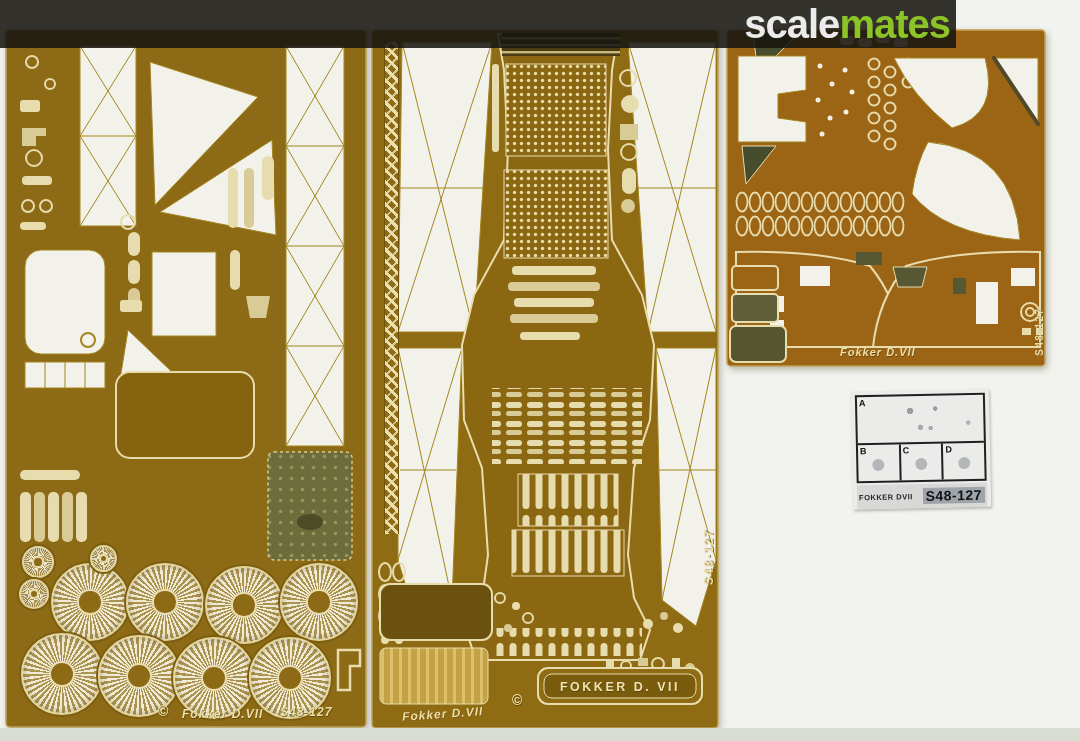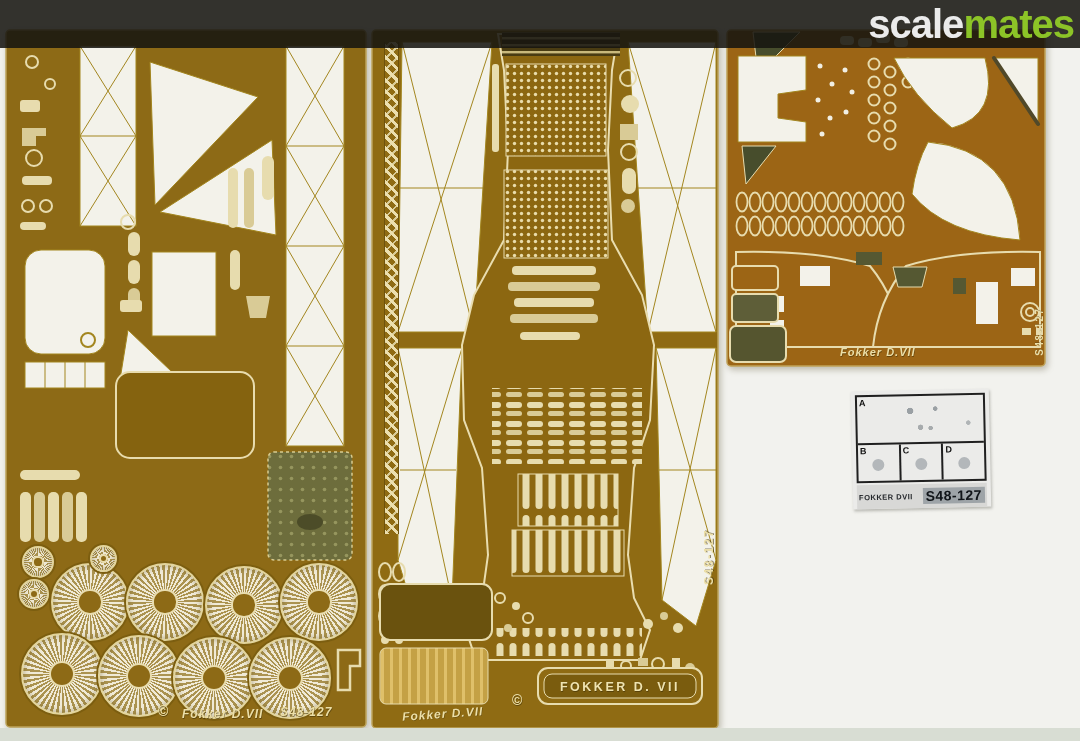--- a/index.html
+++ b/index.html
@@ -30,21 +30,21 @@
     font-size:12px;letter-spacing:1px;white-space:nowrap;
     text-shadow:.5px .5px 0 rgba(60,45,5,.55);}
   .etch.upright{font-style:normal;}
   .vlabel{transform:rotate(-90deg);text-align:center;font-style:normal;
     letter-spacing:1.5px;}
   .plate-text{position:absolute;left:540px;top:674px;width:160px;height:26px;
     line-height:26px;text-align:center;color:#efe3b0;font-weight:700;
     font-size:12.5px;letter-spacing:2.5px;font-style:normal;}
 
   
-  .band{position:absolute;left:0;top:0;width:1080px;height:48px;
+  .band{position:absolute;left:0;top:0;width:956px;height:48px;
     background:rgba(22,21,16,.87);}
   .logo{position:absolute;right:6px;top:2px;font-weight:700;font-size:40px;
     letter-spacing:-1px;line-height:44px;}
   .logo .sc{color:#ebebeb;}
   .logo .ma{color:#8cc427;}
 
   
   .film-card{position:absolute;left:852px;top:390px;width:138px;height:118px;
     background:#ebebe9;transform:rotate(-1.2deg);
     box-shadow:1px 2px 3px rgba(100,100,90,.4);padding:4px;box-sizing:border-box;}

